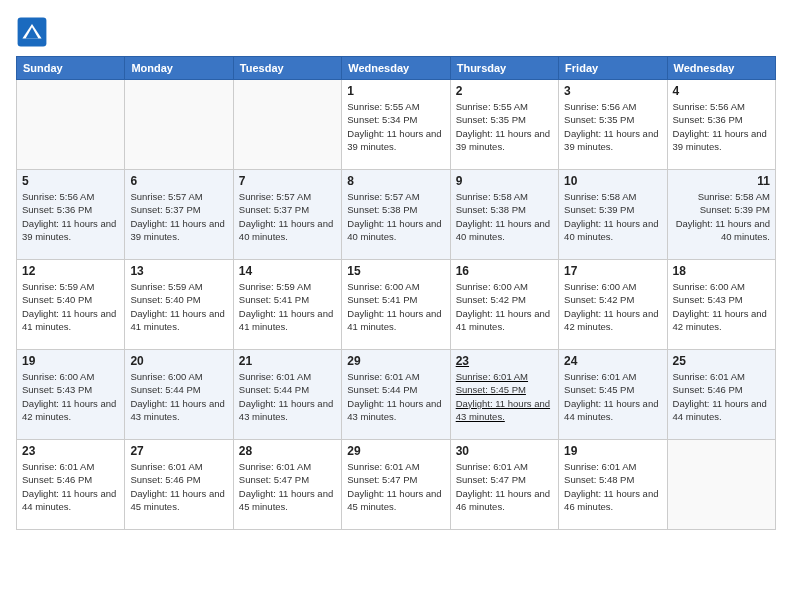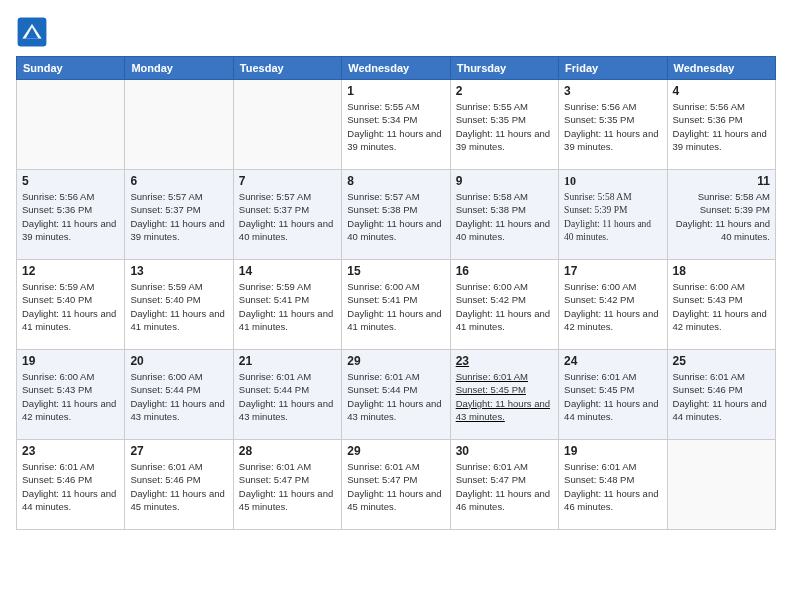--- a/index.html
+++ b/index.html
@@ -172,21 +172,21 @@
           <div class="day-info" style="white-space: pre-line;">Sunrise: 5:57 AM
 Sunset: 5:38 PM
 Daylight: 11 hours and 40 minutes.</div>
         </td>
         <td style="background: rgb(240, 244, 250);">
           <span class="day-number">9</span>
           <div class="day-info" style="white-space: pre-line;">Sunrise: 5:58 AM
 Sunset: 5:38 PM
 Daylight: 11 hours and 40 minutes.</div>
         </td>
-        <td style="background: rgb(240, 244, 250); font-family: Liberation Serif, serif;">
+        <td style="background: rgb(240, 244, 250);">
           <span class="day-number">10</span>
           <div class="day-info" style="white-space: pre-line;">Sunrise: 5:58 AM
 Sunset: 5:39 PM
 Daylight: 11 hours and 40 minutes.</div>
         </td>
         <td style="background: rgb(240, 244, 250); text-align: right;">
           <span class="day-number">11</span>
           <div class="day-info" style="white-space: pre-line;">Sunrise: 5:58 AM
 Sunset: 5:39 PM
 Daylight: 11 hours and 40 minutes.</div>

